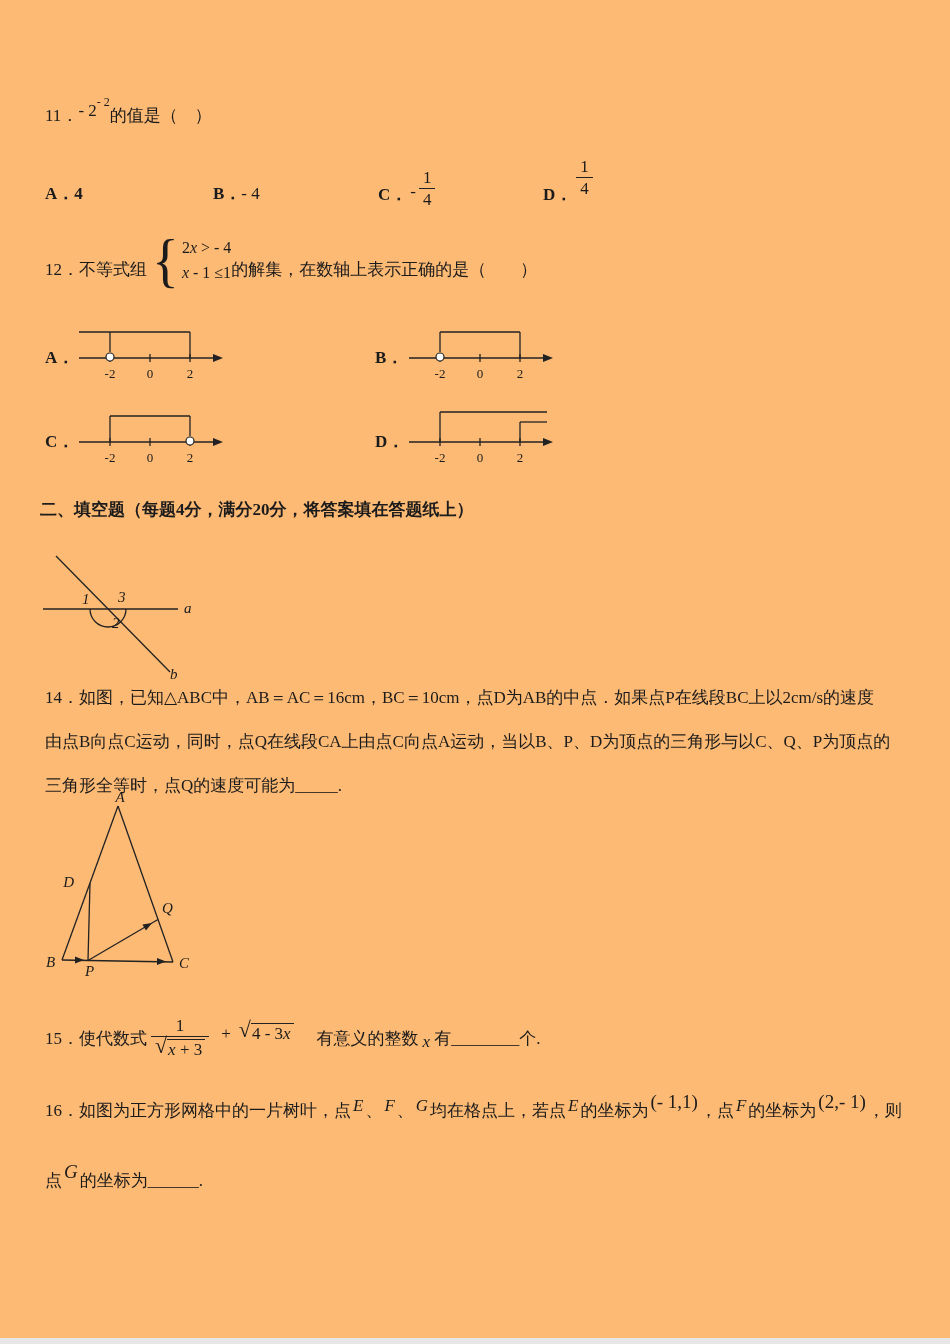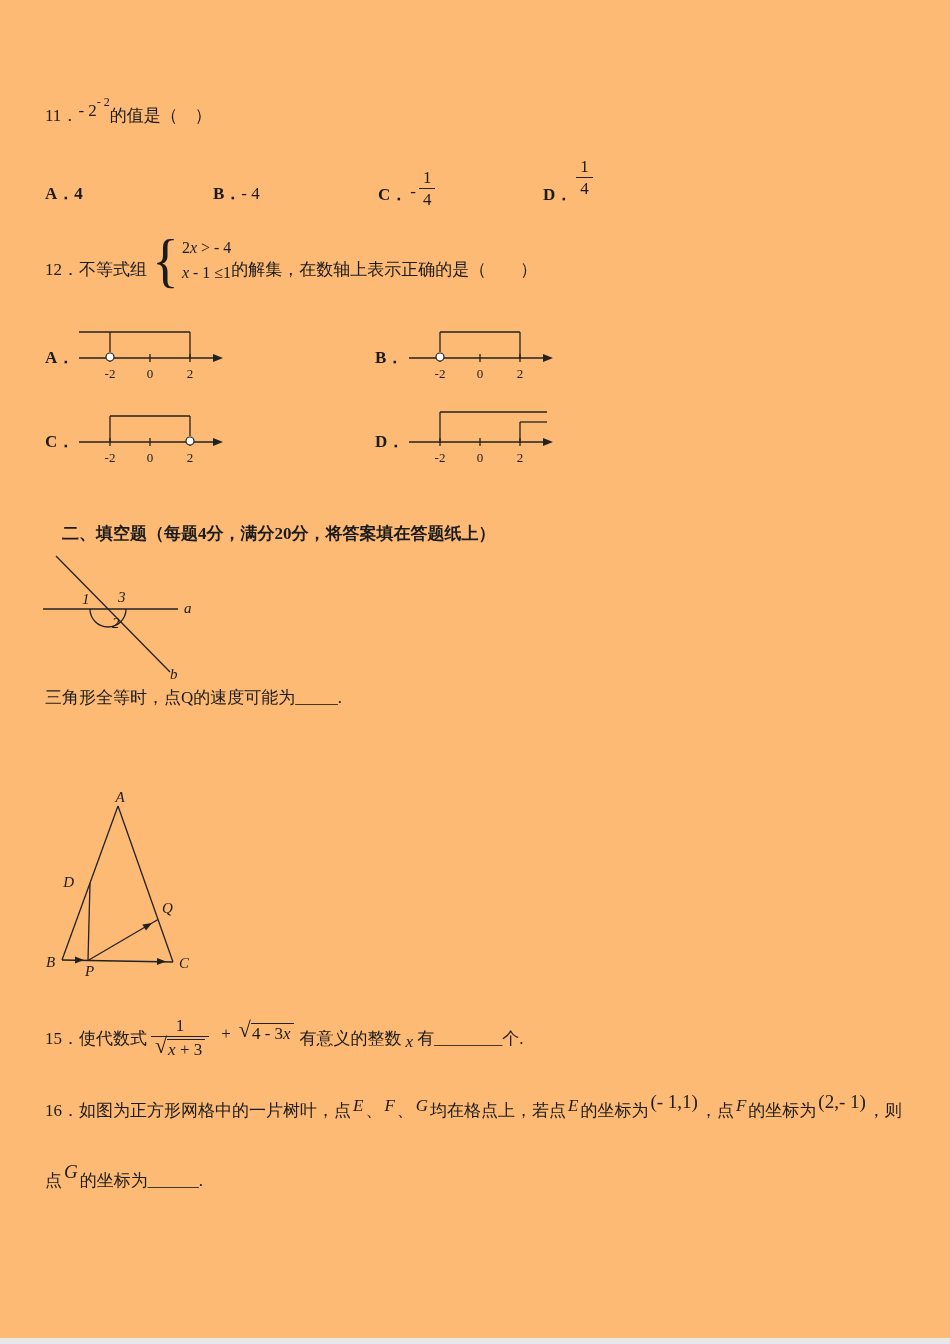--- a/index.html
+++ b/index.html
@@ -148,35 +148,37 @@
       <line x1="35" y1="12" x2="35" y2="42"></line>
       <line x1="35" y1="12" x2="142" y2="12"></line>
       <line x1="115" y1="22" x2="115" y2="42"></line>
       <line x1="115" y1="22" x2="142" y2="22"></line>
       <text x="35" y="62" text-anchor="middle">-2</text>
       <text x="75" y="62" text-anchor="middle">0</text>
       <text x="115" y="62" text-anchor="middle">2</text>
     </svg>
   </div>
 
-  <div class="abs bold" style="left:62px; top:498px;margin-top:24px;">二、填空题（每题4分，满分20分，将答案填在答题纸上）</div>
+  <div class="abs bold" style="left:40px; top:498px;">二、填空题（每题4分，满分20分，将答案填在答题纸上）</div>
 
 
   <svg class="abs" style="left:38px; top:552px;" width="170" height="130" viewBox="0 0 170 130">
     <line x1="5" y1="57" x2="140" y2="57"></line>
     <line x1="18" y1="4" x2="132" y2="120"></line>
     <path d="M 88 57 A 18 18 0 0 1 52 57"></path>
     <text class="dlabel" x="44" y="52">1</text>
     <text class="dlabel" x="80" y="50">3</text>
     <text class="dlabel" x="74" y="76">2</text>
     <text class="dlabel" x="146" y="61">a</text>
     <text class="dlabel" x="132" y="127">b</text>
   </svg>
 
   <div class="abs" style="left:45px; top:676px; width:865px;">
+    <div class="q14-line">14．如图，已知△ABC中，AB＝AC＝16cm，BC＝10cm，点D为AB的中点．如果点P在线段BC上以2cm/s的速度</div>
+    <div class="q14-line">由点B向点C运动，同时，点Q在线段CA上由点C向点A运动，当以B、P、D为顶点的三角形与以C、Q、P为顶点的</div>
     <div class="q14-line">三角形全等时，点Q的速度可能为_____.</div>
   </div>
 
   <svg class="abs" style="left:38px; top:790px;" width="160" height="200" viewBox="0 0 160 200">
     <line x1="80" y1="16" x2="24" y2="170"></line>
     <line x1="80" y1="16" x2="135" y2="172"></line>
     <line x1="24" y1="170" x2="135" y2="172"></line>
     <line x1="52" y1="93" x2="50" y2="170.5"></line>
     <line x1="50" y1="170.5" x2="120" y2="129.5"></line>
     <polygon points="46,170 37,166.5 37,173.5"></polygon>
@@ -199,21 +201,21 @@
           <span class="sign">√</span>
             <span class="rad"><span class="it">x</span><span> + 3</span></span>
         </span>
       </span>
     </span>
     <span style="margin:0 8px 8px;">+</span>
     <span class="sqrt-wrap" style="margin-bottom:10px;">
       <span class="sign">√</span>
         <span class="rad"><span>4 - 3</span><span class="it">x</span></span>
     </span>
-    <span style="margin-left:6px;">有意义的整数</span>
+    <span style="margin-left:23px;">有意义的整数</span>
     <span class="subx">x</span>
     <span>有________个.</span>
   </div>
 
   <div class="abs row nowrap" style="left:45px; top:1090px; height:40px;">
     <span>16．如图为正方形网格中的一片树叶，点</span>
     <span class="mvar">E</span>
     <span>、</span>
     <span class="mvar">F</span>
     <span>、</span>

